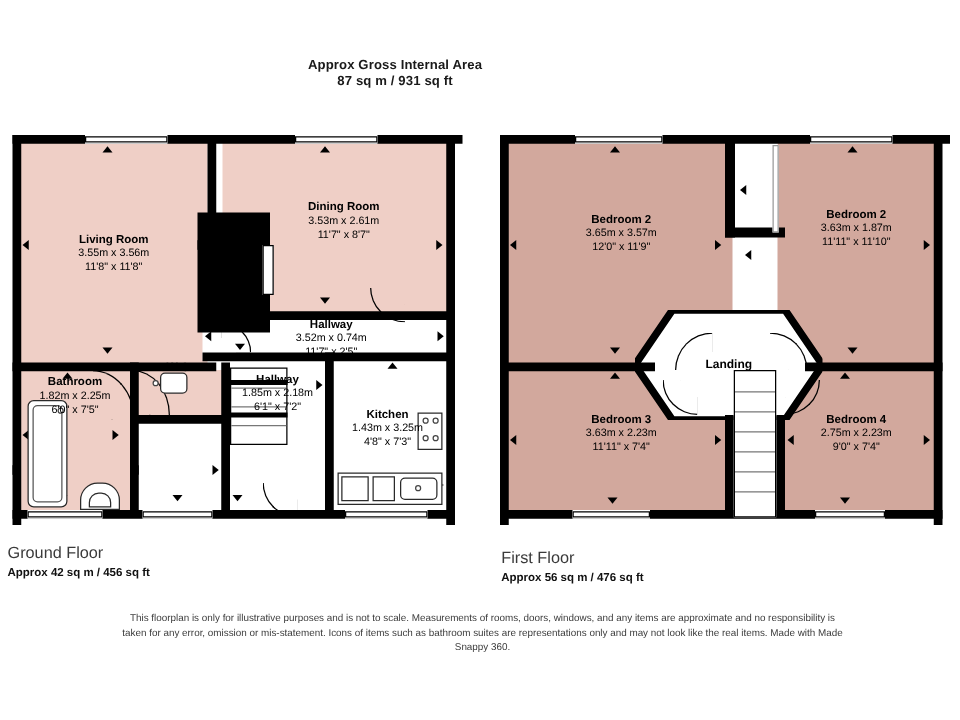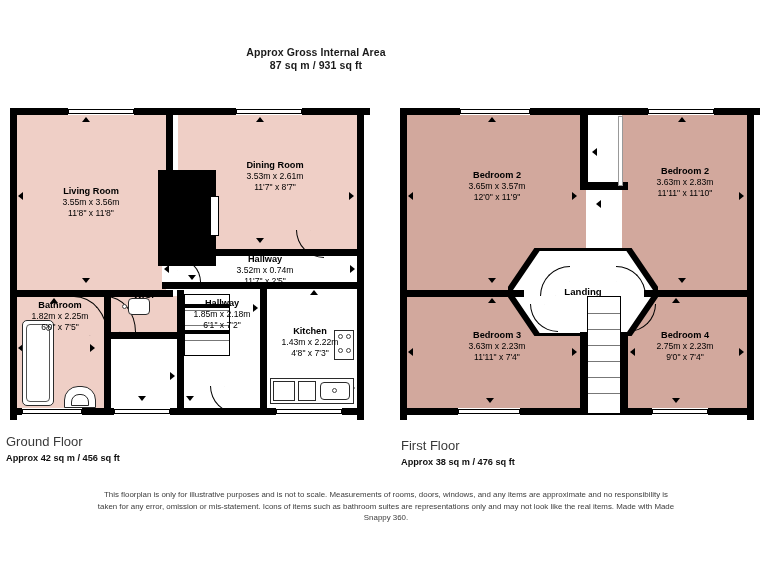--- a/index.html
+++ b/index.html
@@ -217,21 +217,21 @@
     <div class="lbl solo" style="left:100px;top:181px;width:44px;text-align:right;">
       <span class="nm">W.C.</span>
     </div>
     <div class="lbl" style="left:164px;top:190px;width:96px;">
       <span class="nm">Hallway</span>
       <span class="d1">1.85m x 2.18m</span>
       <span class="d2">6'1" x 7'2"</span>
     </div>
     <div class="lbl" style="left:248px;top:218px;width:104px;">
       <span class="nm">Kitchen</span>
-      <span class="d1">1.43m x 2.22m</span>
+      <span class="d1">1.43m x 3.25m</span>
       <span class="d2">4'8" x 7'3"</span>
     </div>
   </div>
 
   <div class="plan" style="left:400px;top:108px;width:360px;height:312px;">
 
     <div class="room ff" style="left:6px;top:6px;width:180px;height:182px;"></div>
     <div class="room ff" style="left:222px;top:6px;width:126px;height:182px;"></div>
     <div class="room white" style="left:186px;top:6px;width:36px;height:72px;"></div>
     <div class="room ff" style="left:6px;top:188px;width:180px;height:118px;"></div>
@@ -297,21 +297,21 @@
       <div class="tread" style="top:96px;"></div>
     </div>
 
     <div class="lbl" style="left:34px;top:62px;width:126px;">
       <span class="nm">Bedroom 2</span>
       <span class="d1">3.65m x 3.57m</span>
       <span class="d2">12'0" x 11'9"</span>
     </div>
     <div class="lbl" style="left:222px;top:58px;width:126px;">
       <span class="nm">Bedroom 2</span>
-      <span class="d1">3.63m x 2.83m</span>
+      <span class="d1">3.63m x 1.87m</span>
       <span class="d2">11'11" x 11'10"</span>
     </div>
     <div class="lbl" style="left:34px;top:222px;width:126px;">
       <span class="nm">Bedroom 3</span>
       <span class="d1">3.63m x 2.23m</span>
       <span class="d2">11'11" x 7'4"</span>
     </div>
     <div class="lbl" style="left:222px;top:222px;width:126px;text-align:center;">
       <span class="nm">Bedroom 4</span>
       <span class="d1">2.75m x 2.23m</span>
@@ -321,18 +321,18 @@
       <span class="nm">Landing</span>
     </div>
   </div>
 
   <div class="ft" style="left:6px;top:434px;">
     <div class="t1">Ground Floor</div>
     <div class="t2">Approx 42 sq m / 456 sq ft</div>
   </div>
   <div class="ft" style="left:401px;top:438px;">
     <div class="t1">First Floor</div>
-    <div class="t2">Approx 38 sq m / 476 sq ft</div>
+    <div class="t2">Approx 56 sq m / 476 sq ft</div>
   </div>
 
   <div class="disc">This floorplan is only for illustrative purposes and is not to scale. Measurements of rooms, doors, windows, and any items are approximate and no responsibility is taken for any error, omission or mis-statement. Icons of items such as bathroom suites are representations only and may not look like the real items. Made with Made Snappy 360.</div>
 
 </div>
 
 </body></html>

